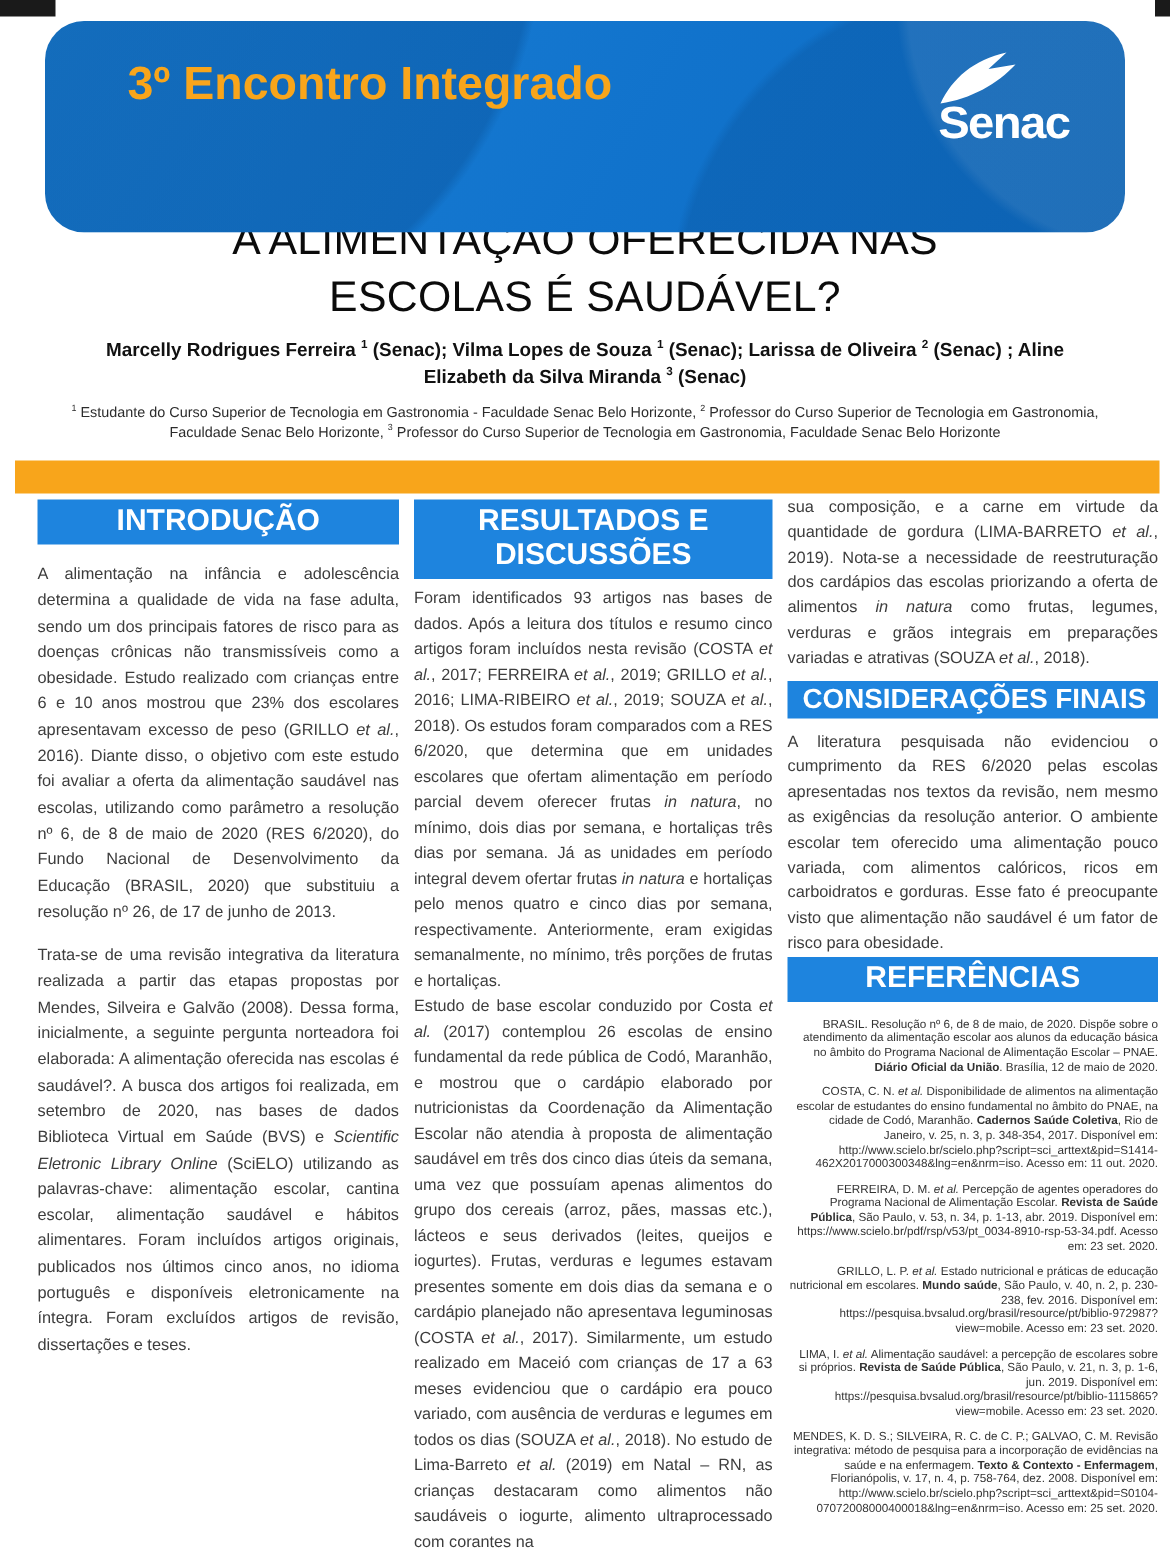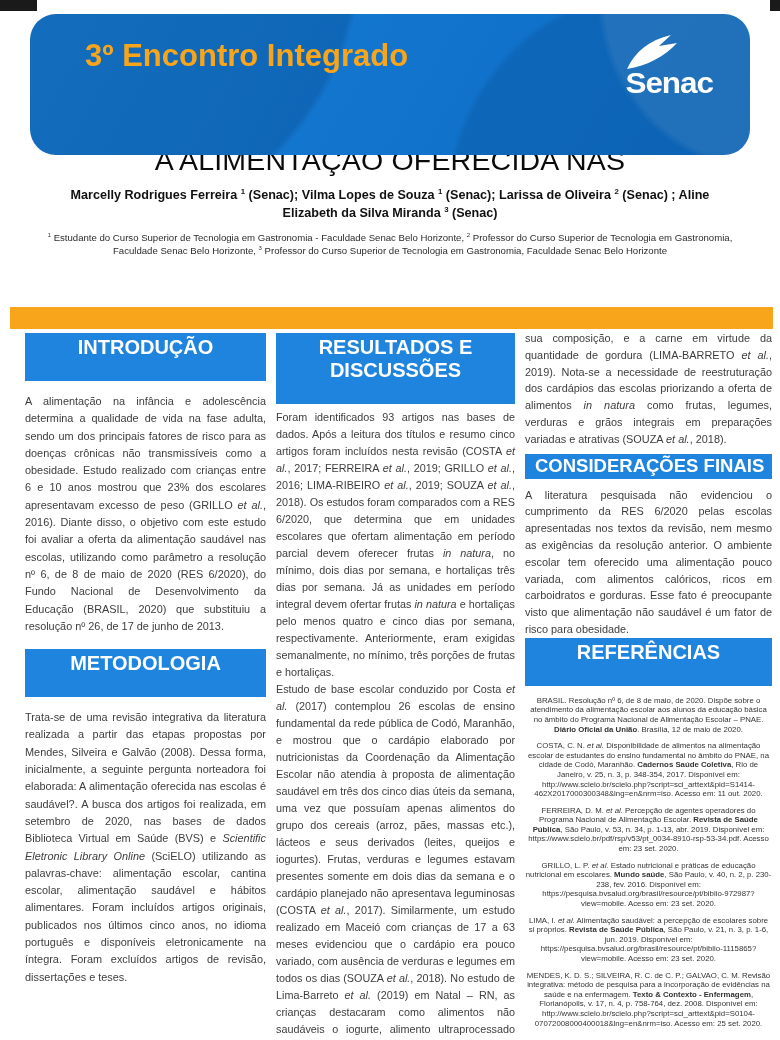--- a/index.html
+++ b/index.html
@@ -53,37 +53,37 @@
 
   
   .content{position:absolute;left:25px;top:333px;width:747px;display:flex;gap:10px;}
   .col{display:block;}
   .col1{width:242px;}
   .col2{width:240px;}
   .col3{width:247px;}
 
   .sec-head{
     background:#1e84de;color:#ffffff;font-weight:bold;text-align:center;
-    font-size:20px;line-height:23px;padding:3px 2px 22px;
+    font-size:20px;line-height:23px;padding:3px 2px 4px;
   }
   .sec-head.mt{margin-top:14px;}
   .sec-head.compact{font-size:18.5px;line-height:20px;padding:2px 10px 3px;margin-top:6px;white-space:nowrap;}
   .sec-head.refs-head{}
 
   .body{
     font-size:10.9px;line-height:17.3px;text-align:justify;color:#3d3d3d;margin:12px 0 0;
   }
   .col2 .body{font-size:10.8px;line-height:17px;margin-top:5px;}
   .col2 .body.p2{margin-top:0;}
   .col3 .body.top{margin-top:-3px;line-height:16.8px;}
   .col3 .body.concl{margin-top:8px;line-height:16.8px;}
 
   .refs{margin-top:10px;}
   .ref{
-    font-size:7.8px;line-height:9.6px;color:#333;text-align:center;
+    font-size:7.8px;line-height:9.6px;color:#333;text-align:right;
     margin:0 0 7px;overflow-wrap:anywhere;
   }
 </style>
 </head>
 <body>
 
 <div class="poster">
 
   <div class="crop-mark left"></div>
   <div class="crop-mark right"></div>
@@ -93,34 +93,33 @@
       <div class="event-title">3º Encontro Integrado</div>
     </div>
     <div class="logo">
       <svg width="62" height="40" viewBox="0 0 62 40" aria-hidden="true">
         <path d="M8 37 C 16 20, 30 8, 52 3 L 40 14 L 58 11 C 46 24, 28 34, 8 37 Z" fill="#ffffff"></path>
       </svg>
       <div class="logo-text">Senac</div>
     </div>
   </header>
 
-  <h1 class="title"><span>A ALIMENTAÇÃO OFERECIDA NAS</span><br></h1>
+  <h1 class="title"><span>A ALIMENTAÇÃO OFERECIDA NAS</span><br><span>ESCOLAS É SAUDÁVEL?</span></h1>
 
   <div class="authors"><span>Marcelly Rodrigues Ferreira </span><sup>1</sup><span> (Senac); Vilma Lopes de Souza </span><sup>1</sup><span> (Senac); Larissa de Oliveira </span><sup>2</sup><span> (Senac) ; Aline Elizabeth da Silva Miranda </span><sup>3</sup><span> (Senac)</span></div>
 
   <div class="affiliations"><sup>1</sup><span> Estudante do Curso Superior de Tecnologia em Gastronomia - Faculdade Senac Belo Horizonte, </span><sup>2</sup><span> Professor do Curso Superior de Tecnologia em Gastronomia, Faculdade Senac Belo Horizonte, </span><sup>3</sup><span> Professor do Curso Superior de Tecnologia em Gastronomia, Faculdade Senac Belo Horizonte</span></div>
 
   <div class="orange-bar"></div>
 
   <main class="content">
 
     <section class="col col1">
       <div class="sec-head">INTRODUÇÃO</div>
       <p class="body"><span>A alimentação na infância e adolescência determina a qualidade de vida na fase adulta, sendo um dos principais fatores de risco para as doenças crônicas não transmissíveis como a obesidade. Estudo realizado com crianças entre 6 e 10 anos mostrou que 23% dos escolares apresentavam excesso de peso (GRILLO </span><span style="font-style: italic;">et al.</span><span>, 2016). Diante disso, o objetivo com este estudo foi avaliar a oferta da alimentação saudável nas escolas, utilizando como parâmetro a resolução nº 6, de 8 de maio de 2020 (RES 6/2020), do Fundo Nacional de Desenvolvimento da Educação (BRASIL, 2020) que substituiu a resolução nº 26, de 17 de junho de 2013.</span></p>
-      <div class="sec-head mt">METODOLOGIA</div>
       <p class="body"><span>Trata-se de uma revisão integrativa da literatura realizada a partir das etapas propostas por Mendes, Silveira e Galvão (2008). Dessa forma, inicialmente, a seguinte pergunta norteadora foi elaborada: A alimentação oferecida nas escolas é saudável?. A busca dos artigos foi realizada, em setembro de 2020, nas bases de dados Biblioteca Virtual em Saúde (BVS) e </span><span style="font-style: italic;">Scientific Eletronic Library Online</span><span> (SciELO) utilizando as palavras-chave: alimentação escolar, cantina escolar, alimentação saudável e hábitos alimentares. Foram incluídos artigos originais, publicados nos últimos cinco anos, no idioma português e disponíveis eletronicamente na íntegra. Foram excluídos artigos de revisão, dissertações e teses.</span></p>
     </section>
 
     <section class="col col2">
       <div class="sec-head">RESULTADOS E DISCUSSÕES</div>
       <p class="body"><span>Foram identificados 93 artigos nas bases de dados. Após a leitura dos títulos e resumo cinco artigos foram incluídos nesta revisão (COSTA </span><span style="font-style: italic;">et al.</span><span>, 2017; FERREIRA </span><span style="font-style: italic;">et al.</span><span>, 2019; GRILLO </span><span style="font-style: italic;">et al.</span><span>, 2016; LIMA-RIBEIRO </span><span style="font-style: italic;">et al.</span><span>, 2019; SOUZA </span><span style="font-style: italic;">et al.</span><span>, 2018). Os estudos foram comparados com a RES 6/2020, que determina que em unidades escolares que ofertam alimentação em período parcial devem oferecer frutas </span><span style="font-style: italic;">in natura</span><span>, no mínimo, dois dias por semana, e hortaliças três dias por semana. Já as unidades em período integral devem ofertar frutas </span><span style="font-style: italic;">in natura</span><span> e hortaliças pelo menos quatro e cinco dias por semana, respectivamente. Anteriormente, eram exigidas semanalmente, no mínimo, três porções de frutas e hortaliças.</span></p>
       <p class="body p2"><span>Estudo de base escolar conduzido por Costa </span><span style="font-style: italic;">et al.</span><span> (2017) contemplou 26 escolas de ensino fundamental da rede pública de Codó, Maranhão, e mostrou que o cardápio elaborado por nutricionistas da Coordenação da Alimentação Escolar não atendia à proposta de alimentação saudável em três dos cinco dias úteis da semana, uma vez que possuíam apenas alimentos do grupo dos cereais (arroz, pães, massas etc.), lácteos e seus derivados (leites, queijos e iogurtes). Frutas, verduras e legumes estavam presentes somente em dois dias da semana e o cardápio planejado não apresentava leguminosas (COSTA </span><span style="font-style: italic;">et al.</span><span>, 2017). Similarmente, um estudo realizado em Maceió com crianças de 17 a 63 meses evidenciou que o cardápio era pouco variado, com ausência de verduras e legumes em todos os dias (SOUZA </span><span style="font-style: italic;">et al.</span><span>, 2018). No estudo de Lima-Barreto </span><span style="font-style: italic;">et al.</span><span> (2019) em Natal – RN, as crianças destacaram como alimentos não saudáveis o iogurte, alimento ultraprocessado com corantes na</span></p>
     </section>
 
     <section class="col col3">

